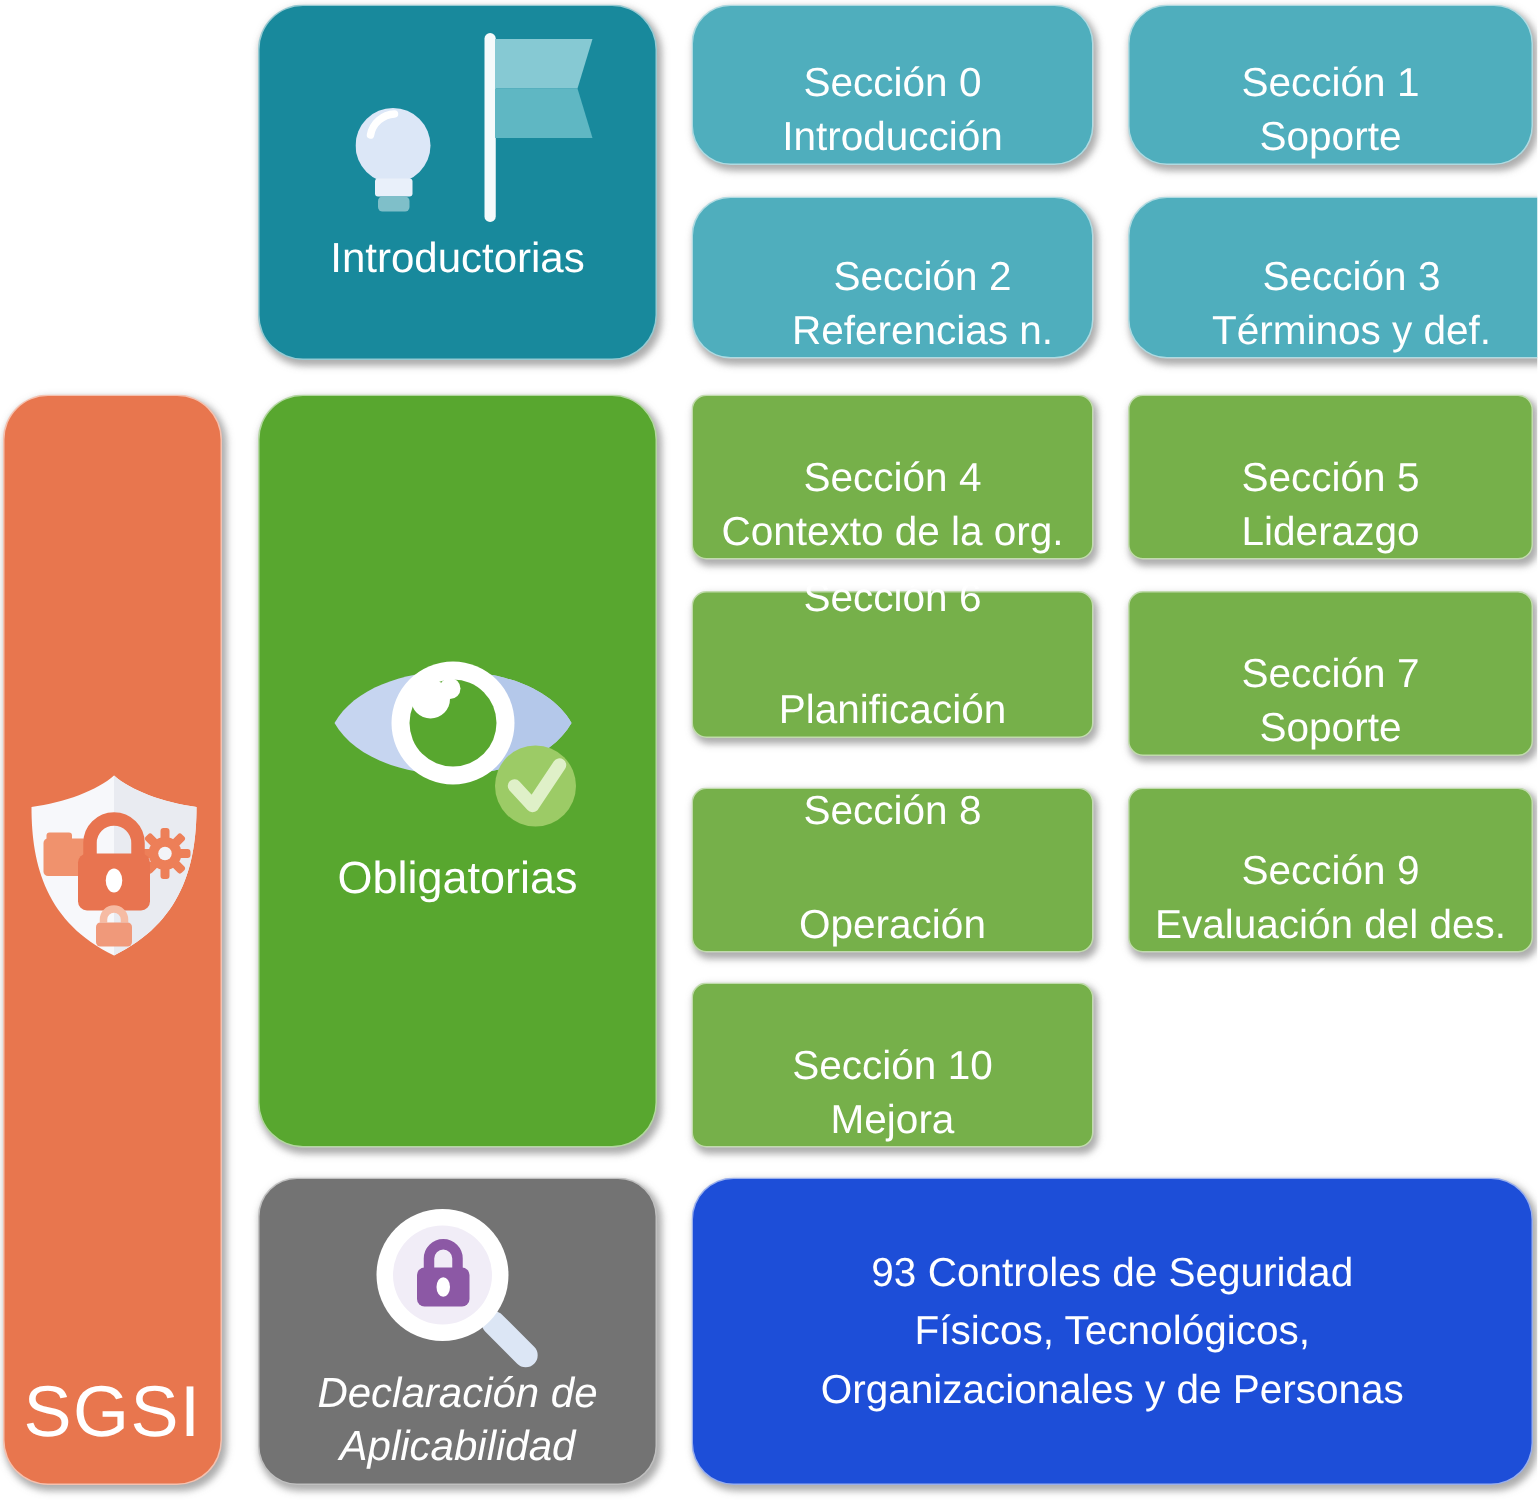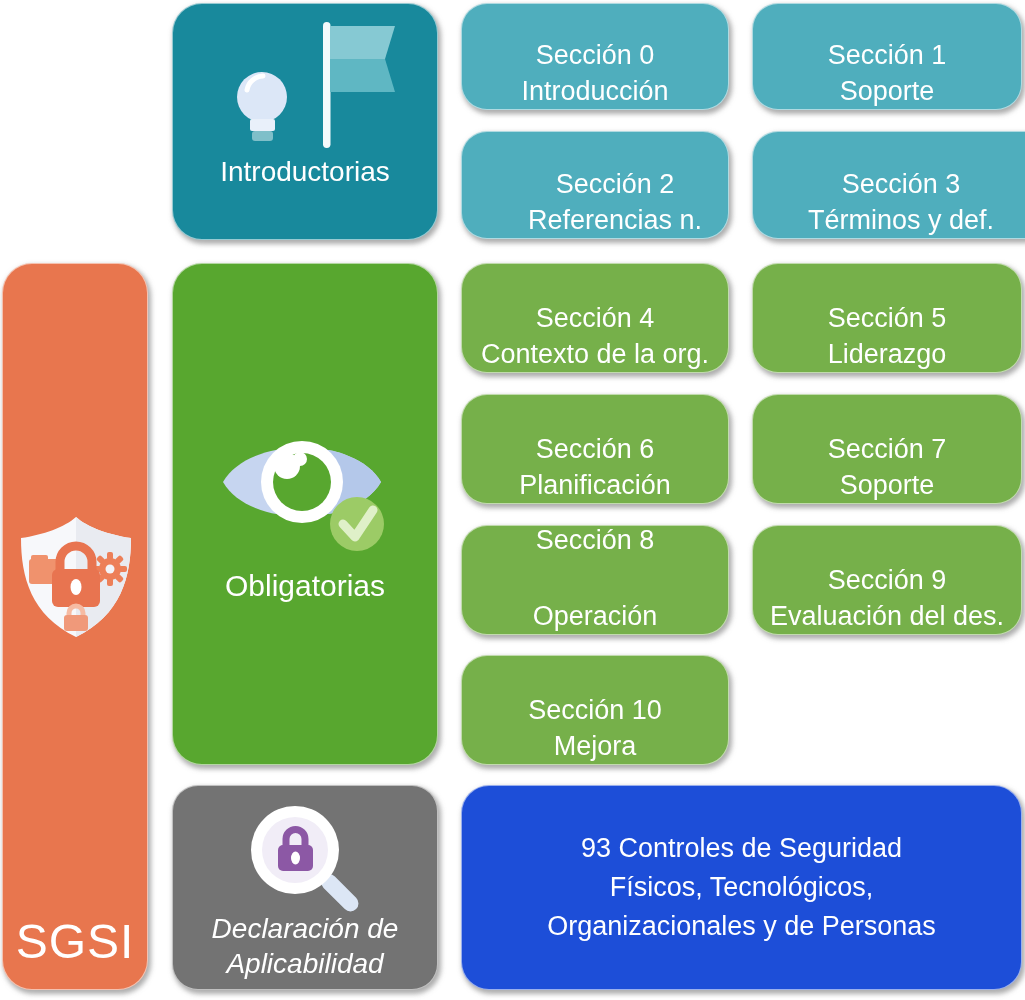--- a/index.html
+++ b/index.html
@@ -13,21 +13,21 @@
     border:1px solid rgba(255,255,255,0.55);
     box-sizing:border-box;
   }
   .section{
     display:flex;flex-direction:column;align-items:center;justify-content:flex-end;
     text-align:center;font-size:27px;line-height:36px;border-radius:26px;
   }
   .teal-dark{background:#18899C;}
   .teal-light{background:#4FAEBD;}
   .green-dark{background:#58A72F;}
-  .green-light{background:#76B04A;}
+  .green-light{background:#76B04A;border-radius:10px;}
   .purple-dark{background:#737373;font-style:italic;}
   .purple-light{background:#1d4ed8;}
   .orange{background:#E8764E;}
   .group-label{
     position:absolute;left:0;width:100%;text-align:center;
     font-size:28px;line-height:36px;
   }
   .sgsi-label{
     position:absolute;left:0;width:100%;text-align:center;top:650px;
     font-size:48px;letter-spacing:1px;
@@ -148,21 +148,21 @@
   </div>
 
   <div class="box section green-light" style="left:461px;top:263px;width:268px;height:110px;">
     <div>Sección 4</div>
     <div>Contexto de la org.</div>
   </div>
   <div class="box section green-light" style="left:752px;top:263px;width:270px;height:110px;">
     <div>Sección 5</div>
     <div>Liderazgo</div>
   </div>
-  <div class="box section green-light" style="left:461px;top:394px;width:268px;height:110px;">
+  <div class="box section green-light" style="left:461px;top:394px;width:268px;height:98px;gap:39px;">
     <div>Sección 6</div>
     <div>Planificación</div>
   </div>
   <div class="box section green-light" style="left:752px;top:394px;width:270px;height:110px;">
     <div>Sección 7</div>
     <div>Soporte</div>
   </div>
   <div class="box section green-light" style="left:461px;top:525px;width:268px;height:110px;gap:40px;">
     <div>Sección 8</div>
     <div>Operación</div>

